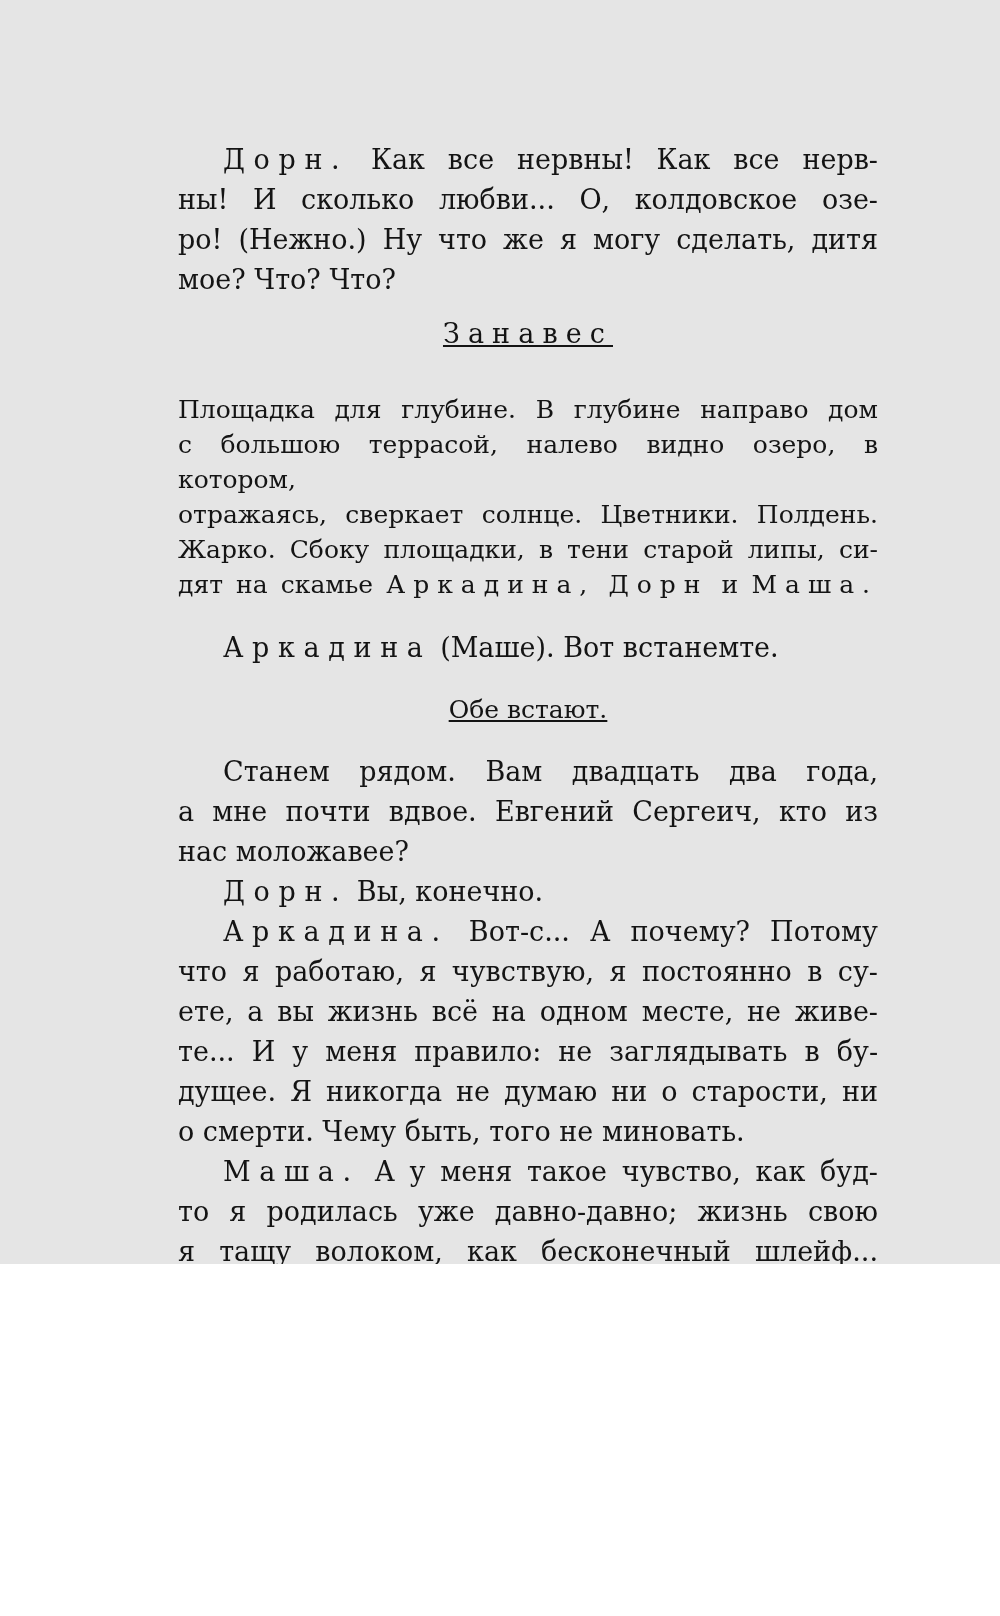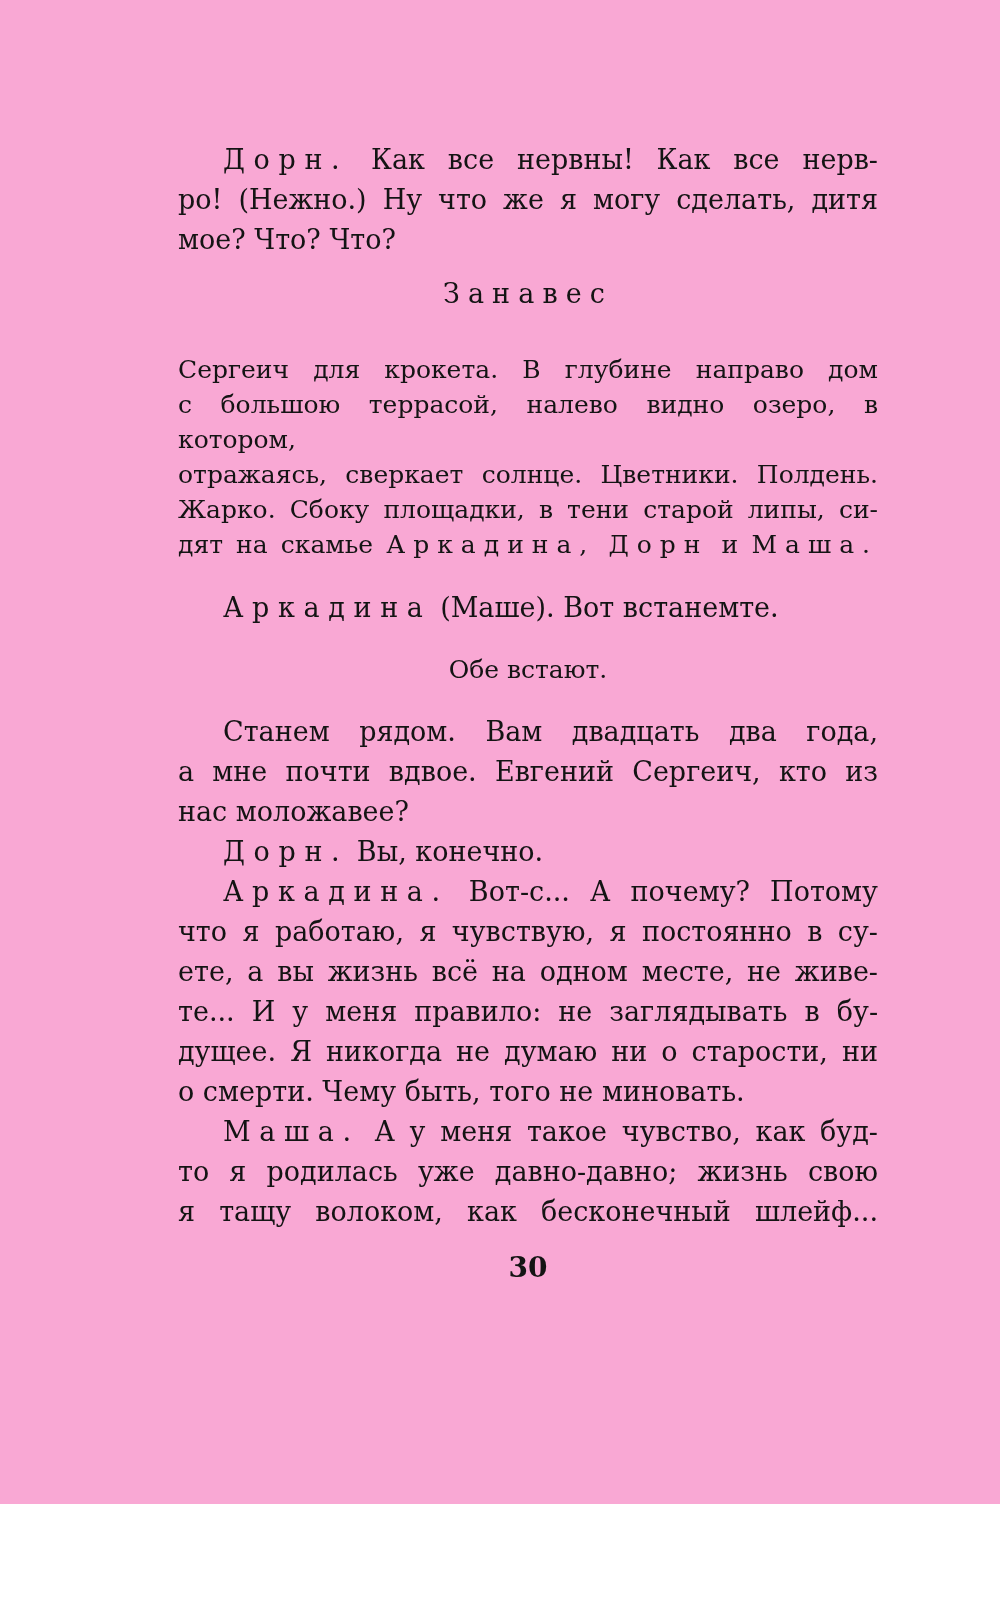--- a/index.html
+++ b/index.html
@@ -1,41 +1,41 @@
 <!DOCTYPE html>
 <html lang="ru"><head>
 <meta charset="utf-8">
 <style>
   html, body { margin: 0; padding: 0; background: #ffffff; }
   .page {
     position: relative;
     width: 1000px;
-    height: 1504px;
-    background: #f9a8d4;
+    height: 1264px;
+    background: #e5e5e5;
     color: #141414;
     font-family: "DejaVu Serif", "Liberation Serif", serif;
     overflow: hidden;
   }
   .col {
     position: absolute;
     left: 178px;
     top: 140px;
     width: 700px;
   }
   
   .b {
     font-size: 27px;
     line-height: 40px;
     text-align: justify;
     text-align-last: justify;
     white-space: normal;
   }
   .b.endl { text-align-last: left; }      
   .ind { text-indent: 45px; }             
-  .ctr { text-align: left; text-align-last: center; }
+  .ctr { text-align: left; text-align-last: center; text-decoration: underline; }
   .sp { letter-spacing: 0.32em; }         
   .it { }
   
   .stage { font-size: 25px; line-height: 35px; }
   .curtain {
     font-size: 27px;
     line-height: 40px;
     letter-spacing: 0.30em;
     margin-top: 14px;
   }
@@ -56,28 +56,29 @@
     font-weight: bold;
   }
 </style>
 </head>
 <body>
 
 <div class="page">
   <div class="col">
 
     <div class="b ind"><span class="sp">Дорн.</span><span> Как все нервны! Как все нерв-</span></div>
+    <div class="b"><span>ны! И сколько любви... О, колдовское озе-</span></div>
     <div class="b"><span>ро! </span><span class="it">(Нежно.)</span><span> Ну что же я могу сделать, дитя</span></div>
     <div class="b endl"><span>мое? Что? Что?</span></div>
 
     <div class="curtain ctr"><span>Занавес</span></div>
 
 
     <div class="stage-block">
-      <div class="b stage"><span>Сергеич для крокета. В глубине направо дом</span></div>
+      <div class="b stage"><span>Площадка для глубине. В глубине направо дом</span></div>
       <div class="b stage"><span>с большою террасой, налево видно озеро, в котором,</span></div>
       <div class="b stage"><span>отражаясь, сверкает солнце. Цветники. Полдень.</span></div>
       <div class="b stage"><span>Жарко. Сбоку площадки, в тени старой липы, си-</span></div>
       <div class="b stage"><span>дят на скамье </span><span class="sp">Аркадина,</span><span> </span><span class="sp">Дорн</span><span> и </span><span class="sp">Маша.</span></div>
     </div>
 
     <div class="b endl ind cue"><span class="sp">Аркадина</span><span> </span><span class="it">(Маше)</span><span>. Вот встанемте.</span></div>
 
     <div class="note ctr"><span>Обе встают.</span></div>
 

